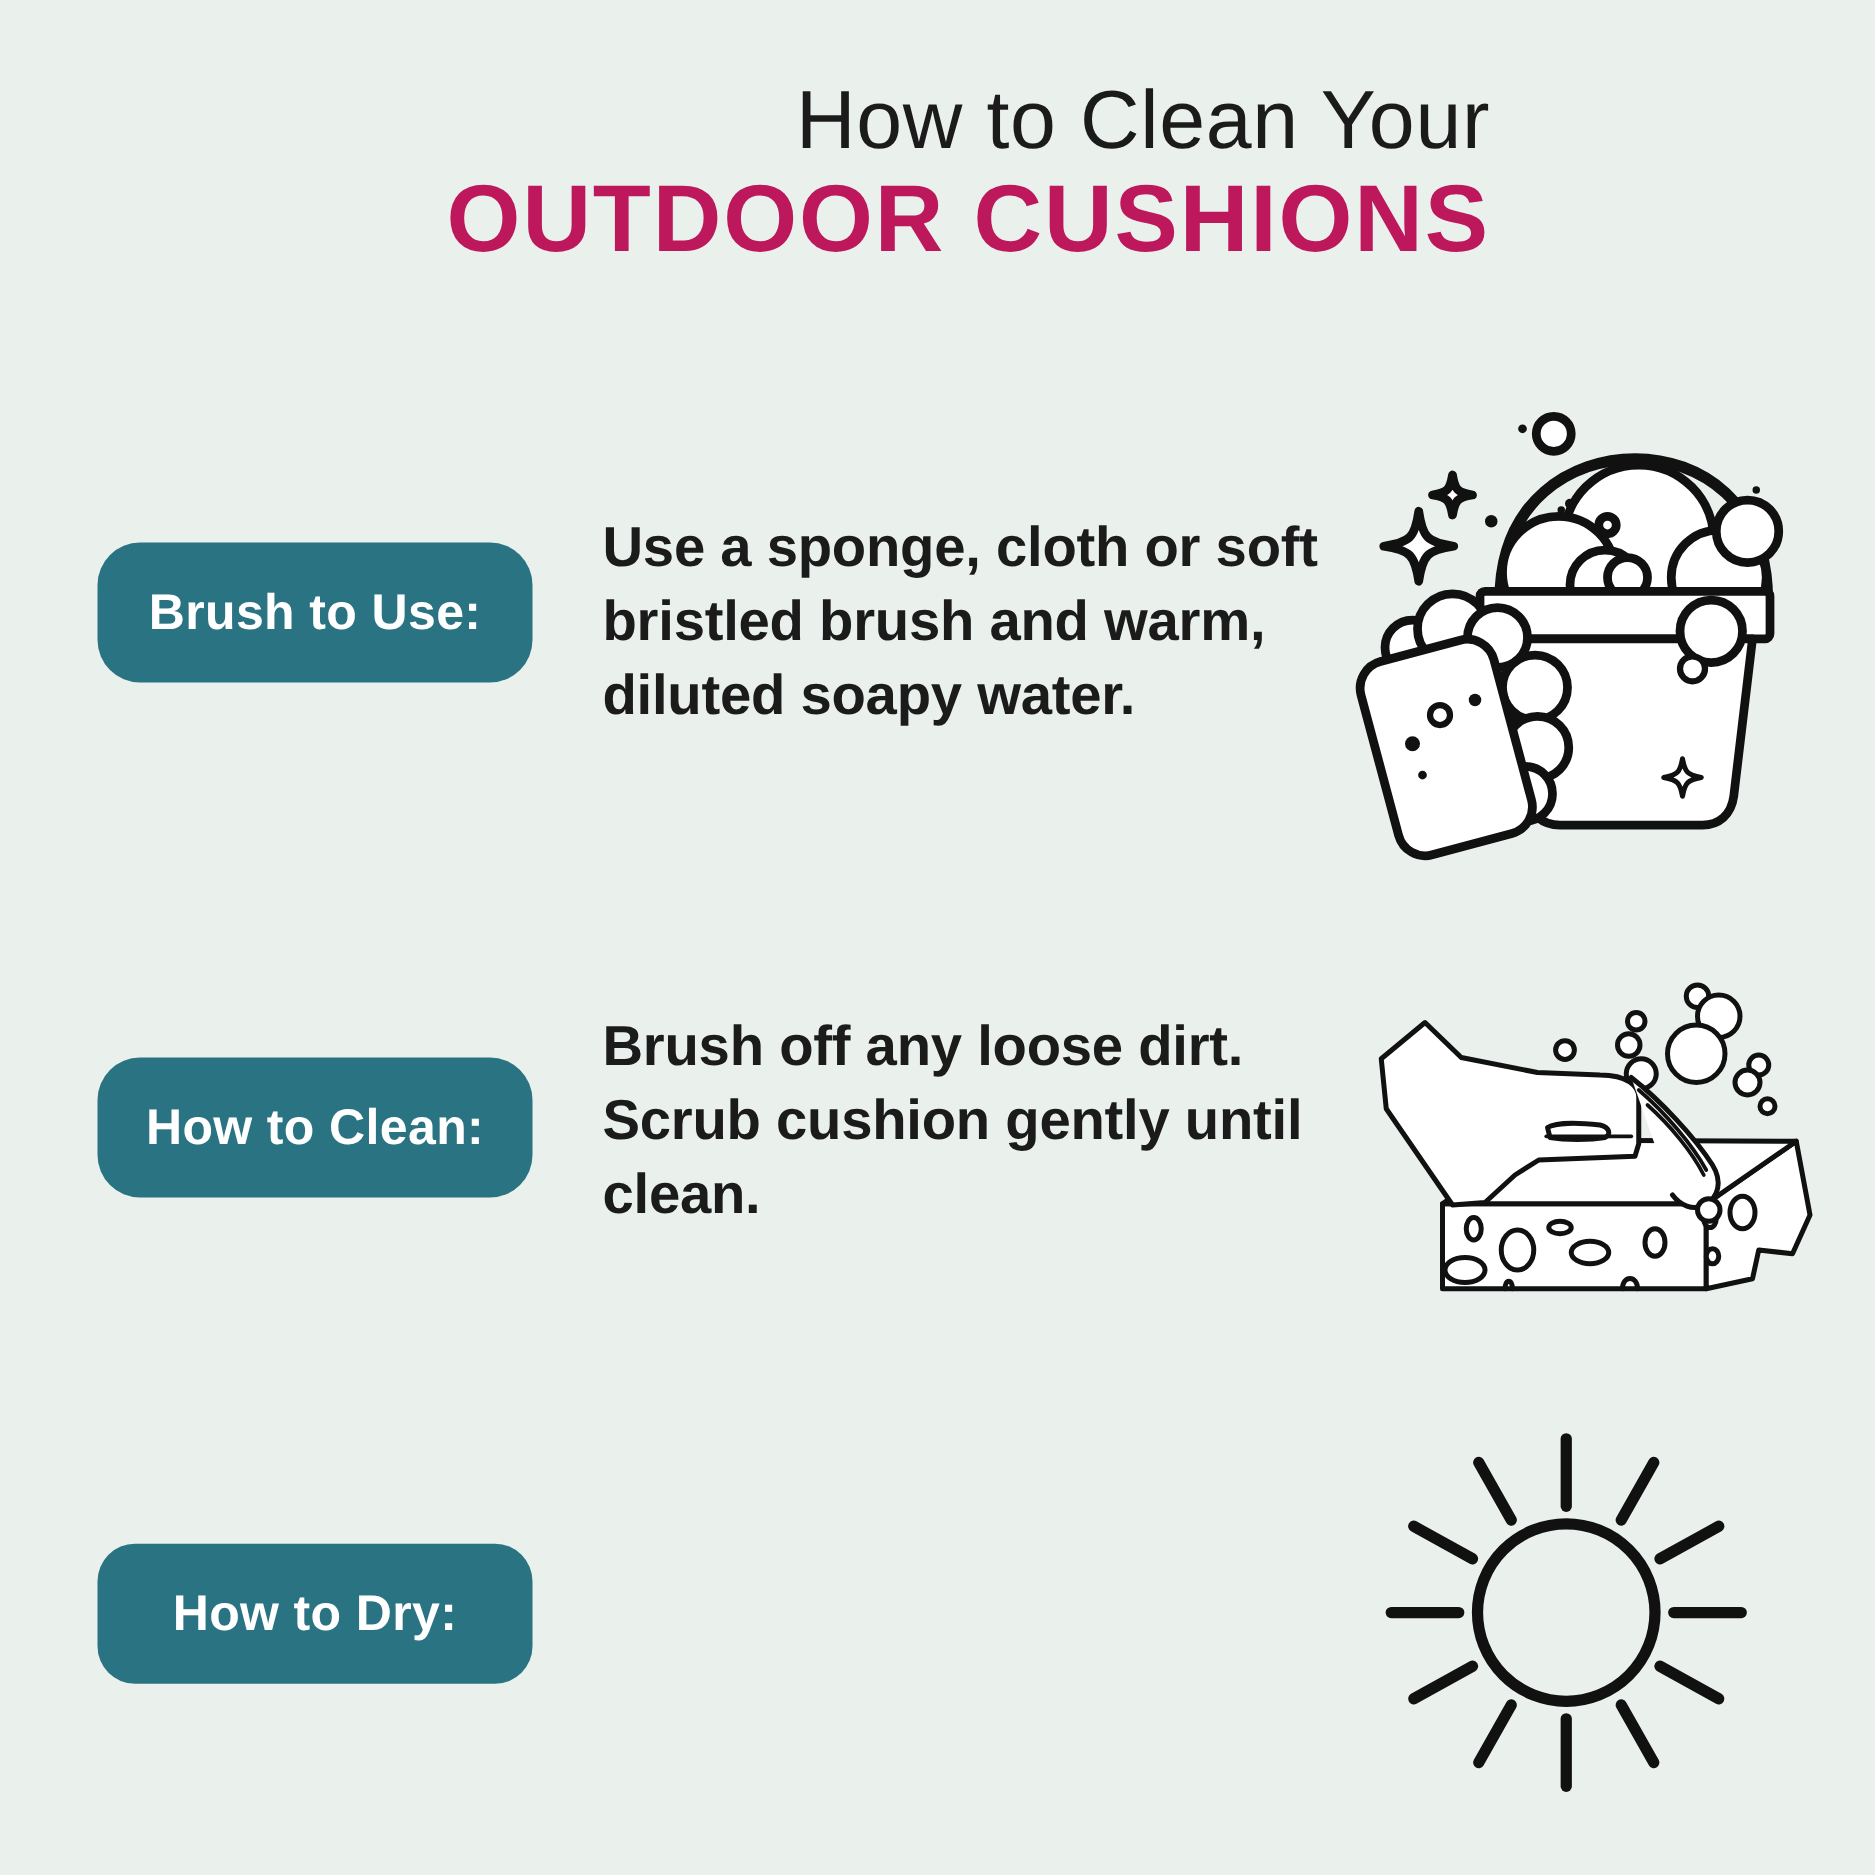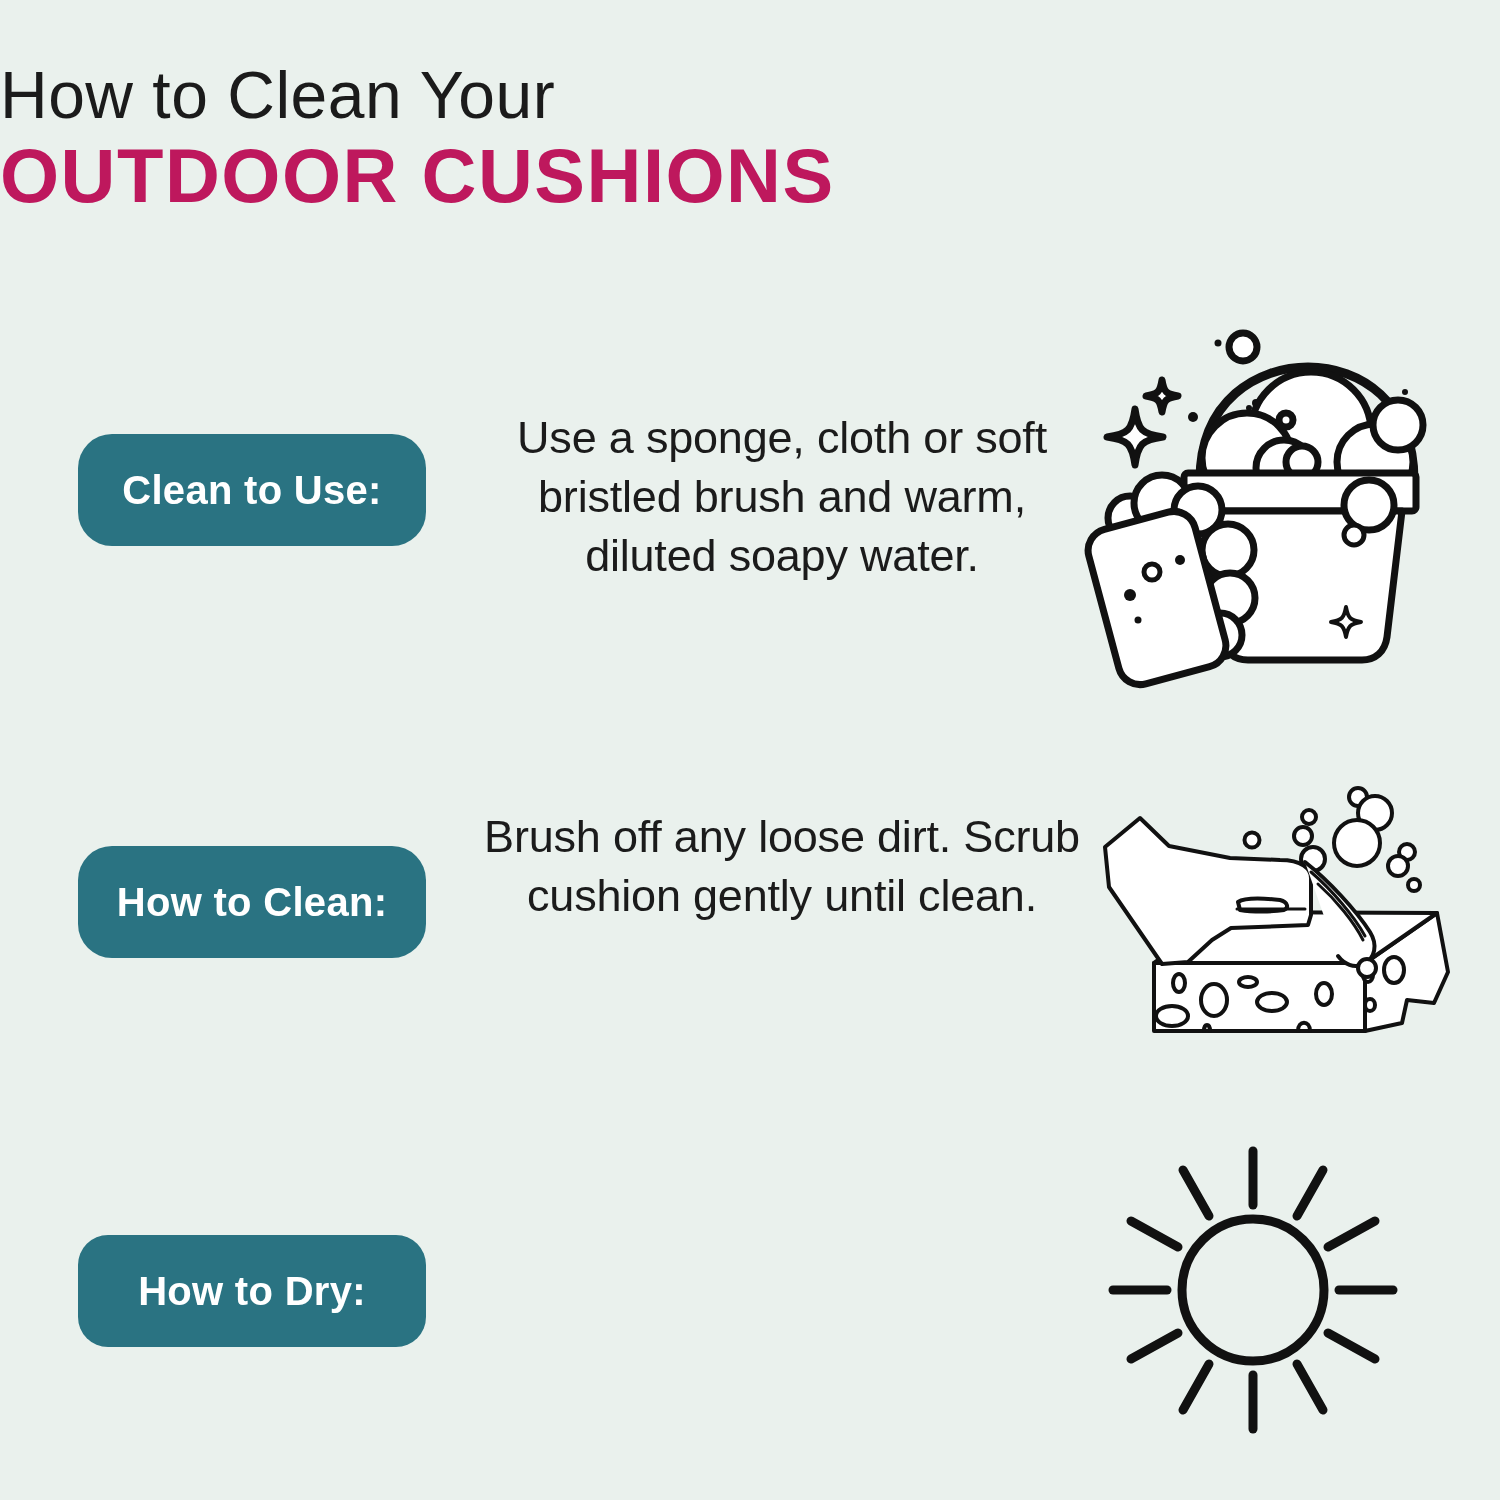--- a/index.html
+++ b/index.html
@@ -19,21 +19,21 @@
     height: 1500px;
     background: #eaf1ed;
   }
 
   
   .header {
     position: absolute;
     left: 0;
     top: 62px;
     width: 1192px;
-    text-align: left;
+    text-align: right;
   }
   .title-line1 {
     display: block;
     font-size: 66px;
     font-weight: 400;
     color: #1b1b1b;
     letter-spacing: 0.5px;
     line-height: 1.02;
   }
   .title-line2 {
@@ -75,26 +75,25 @@
   }
   #row-0 .pill { top: 104px; }
   #row-1 .pill { top: 86px; }
   #row-2 .pill { top: 105px; border-radius: 30px; }
 
   .body-text {
     position: absolute;
     left: 482px;
     width: 600px;
     font-size: 45px;
-    font-weight: 400;
+    font-weight: 700;
     color: #1b1b1b;
     line-height: 59px;
     letter-spacing: -0.2px;
     white-space: pre-line;
-    text-align: center;
   }
   #row-0 .body-text { top: 78px; }
   #row-1 .body-text { top: 47px; }
   #row-2 .body-text { top: 82px; }
 
   .art {
     position: absolute;
     right: 0;
   }
   #row-0 .art { left: 1080px; top: -20px; }
@@ -107,21 +106,21 @@
 <body>
 
 <div class="page">
 
   <div class="header">
     <span class="title-line1">How to Clean Your</span>
     <span class="title-line2">OUTDOOR CUSHIONS</span>
   </div>
 
   <div class="row" id="row-0">
-    <div class="pill">Clean to Use:</div>
+    <div class="pill">Brush to Use:</div>
     <div class="body-text">Use a sponge, cloth or soft bristled brush and warm, diluted soapy water.</div>
     <div class="art">
       <svg width="380" height="400" viewBox="0 0 380 400" fill="none" stroke="#111" stroke-width="7" stroke-linecap="round" stroke-linejoin="round">
 
         <circle cx="138" cy="33" r="3.5" fill="#111" stroke="none"></circle>
 
         <circle cx="163" cy="37" r="14" fill="#fff"></circle>
 
         <path d="M55 99 C58 120 62 124 83 127 C62 130 58 134 55 155 C52 134 48 130 27 127 C48 124 52 120 55 99 Z" fill="#fff"></path>
 

